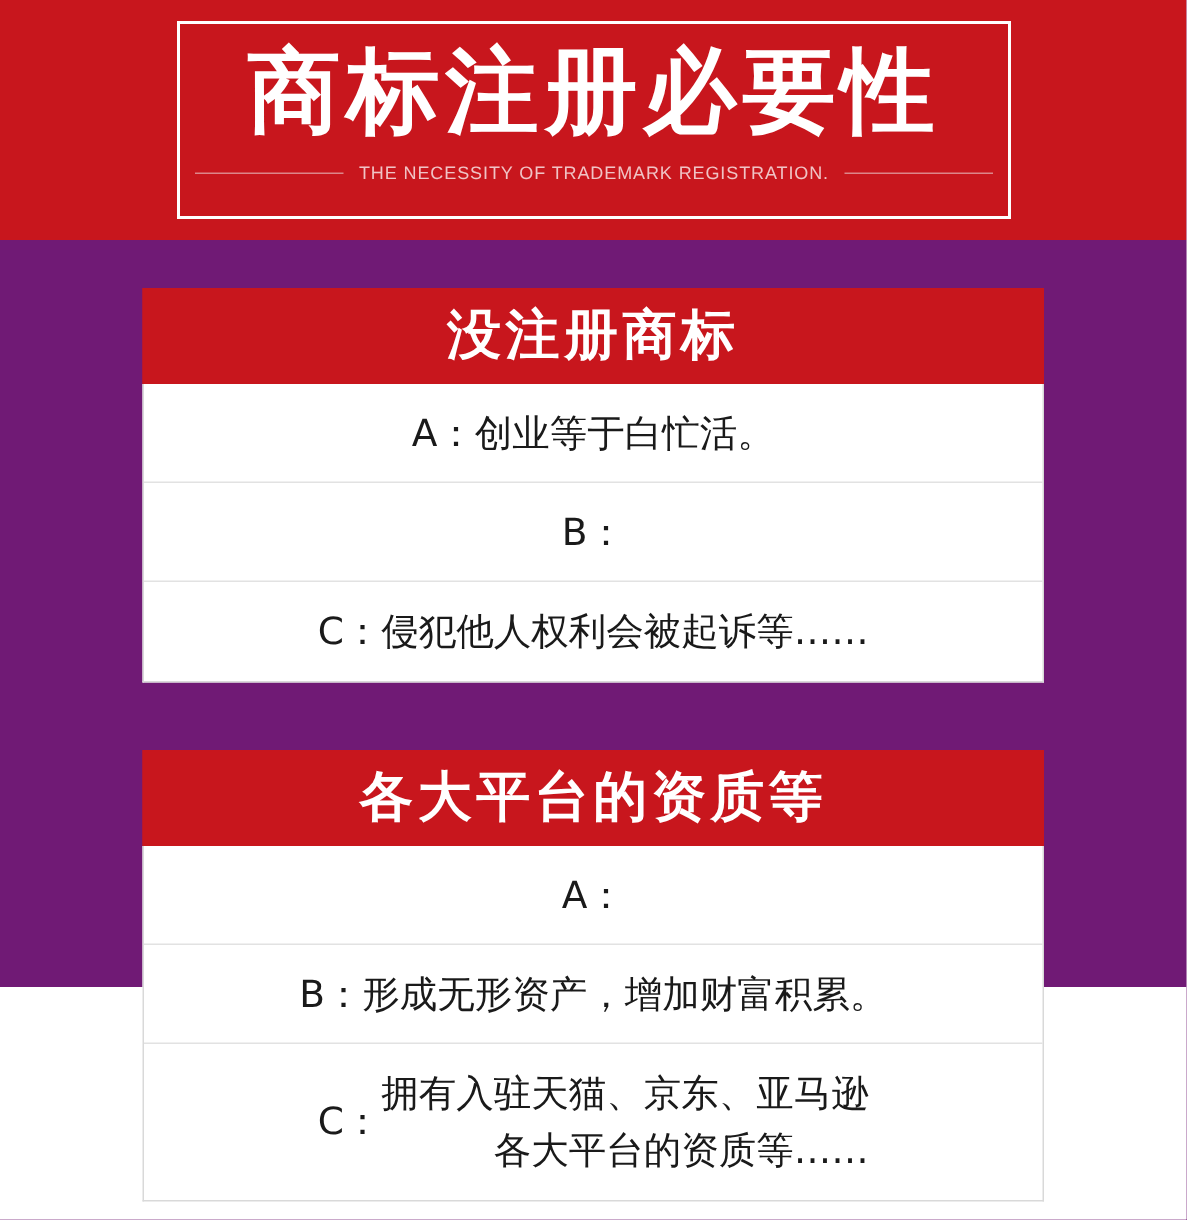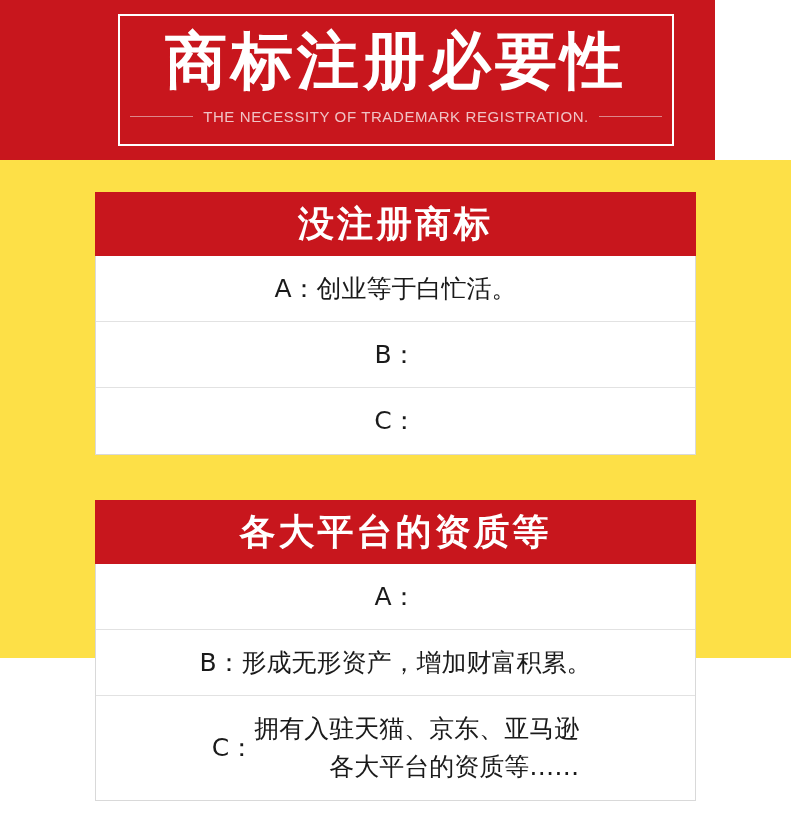--- a/index.html
+++ b/index.html
@@ -18,21 +18,21 @@
     position: relative;
     width: 791px;
     height: 813px;
     background: #ffffff;
     box-sizing: border-box;
   }
 
   
   .banner {
     position: relative;
-    width: 715px;
+    width: 791px;
     height: 160px;
     background: #c8161d;
     box-sizing: border-box;
   }
   .banner-inner {
     position: absolute;
     left: 118px;
     top: 14px;
     width: 556px;
     height: 132px;
@@ -55,39 +55,39 @@
   }
   .banner-sub-wrap {
     display: flex;
     align-items: center;
     justify-content: center;
     width: 100%;
     margin-top: 8px;
   }
   .banner-sub {
     color: #f0c3c5;
-    font-size: 15px;
+    font-size: 12px;
     letter-spacing: 0.6px;
     white-space: nowrap;
     font-family: "Liberation Sans", sans-serif;
   }
   .rule {
     height: 1px;
     background: #e09a9d;
     flex: 1;
     margin: 0 10px;
     opacity: 0.85;
   }
 
   
   .content {
     position: relative;
     width: 791px;
     height: 498px;
-    background: #fde047;
+    background: #701a75;
     box-sizing: border-box;
     padding: 16px;
   }
 
   .section {
     position: absolute;
     left: 95px;
     width: 601px;
     box-sizing: border-box;
   }
@@ -176,20 +176,21 @@
       <div class="rows">
         <div class="row row-h">
           <span class="row-label">A：</span>
           <span class="row-text">创业等于白忙活。</span>
         </div>
         <div class="row row-h">
           <span class="row-label">B：</span>
         </div>
         <div class="row row-h">
           <span class="row-label">C：</span>
+          <span class="row-text">侵犯他人权利会被起诉等……</span>
         </div>
       </div>
     </div>
 
     <div class="section section-2">
       <div class="section-head">
         <div class="section-head-text">各大平台的资质等</div>
       </div>
       <div class="rows">
         <div class="row row-h">

